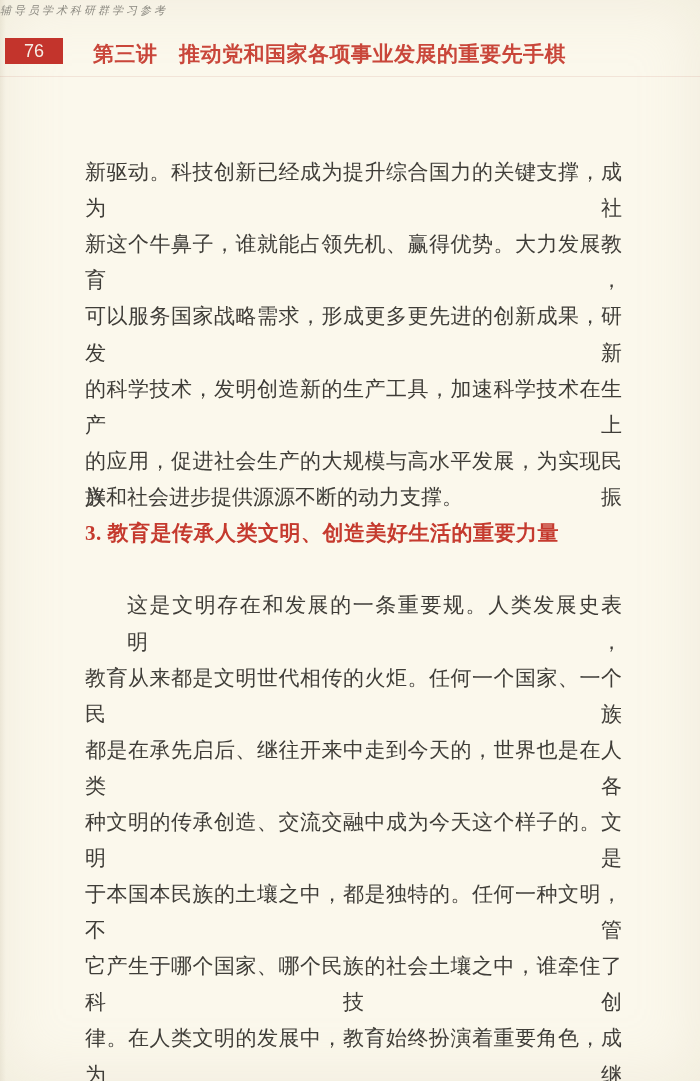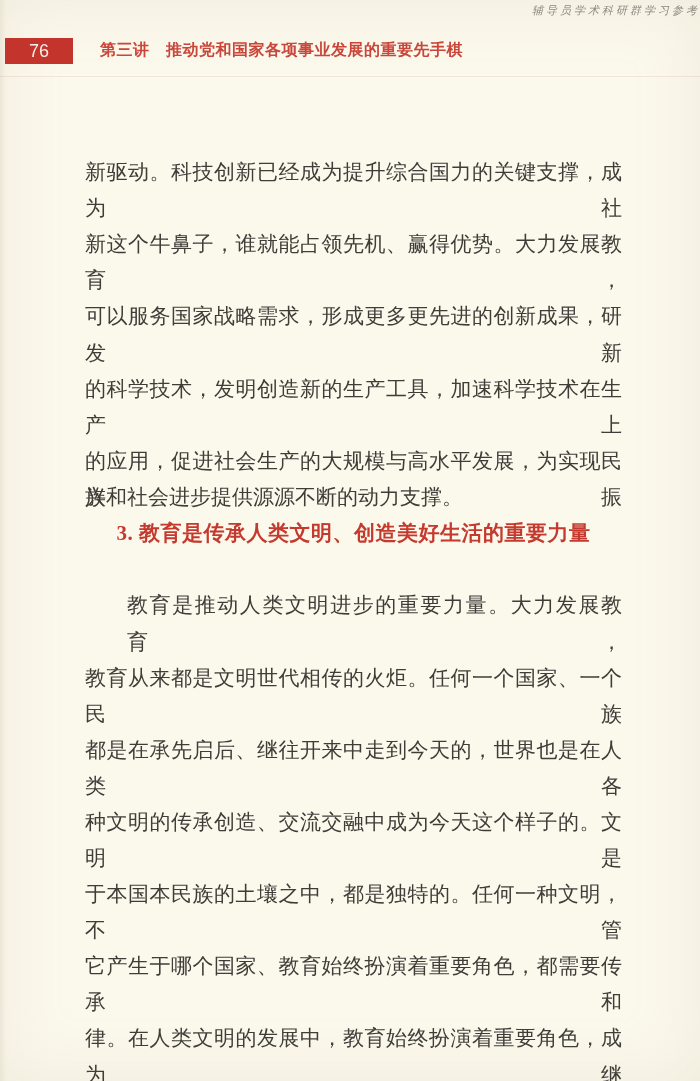--- a/index.html
+++ b/index.html
@@ -13,44 +13,44 @@
     background: #fbf8ec;
     overflow: hidden;
     font-family: "Liberation Serif", "DejaVu Serif", serif;
     box-shadow: inset 0 0 60px rgba(210,200,170,0.25);
   }
   .watermark {
     position: absolute;
     top: 3px;
     left: 0;
     width: 100%;
-    text-align: right;
+    text-align: left;
     font-size: 11px;
     font-style: italic;
     letter-spacing: 3px;
     color: #8b8980;
   }
   .page-number-badge {
     position: absolute;
     left: 5px;
     top: 38px;
-    width: 68px;
+    width: 58px;
     height: 26px;
     background: #c3342c;
     color: #f6efe6;
     font-family: "Liberation Sans", "DejaVu Sans", sans-serif;
     font-size: 18px;
     line-height: 26px;
     text-align: center;
   }
   .chapter-title {
     position: absolute;
-    left: 100px;
+    left: 93px;
     top: 40px;
-    font-size: 16px;
+    font-size: 21px;
     font-weight: bold;
     color: #c9463a;
     font-family: "Liberation Sans", "DejaVu Sans", sans-serif;
     letter-spacing: 0.5px;
   }
   .header-rule {
     position: absolute;
     left: 0;
     top: 76px;
     width: 100%;
@@ -76,21 +76,21 @@
     white-space: normal;
     text-align-last: justify;
     margin-top: 36px;
   }
   .text-line.indent {
     padding-left: 42px;
   }
   .heading-line {
     line-height: 36.2px;
     height: 36.2px;
-    text-align: center;
+    text-align: left;
     font-weight: bold;
     color: #c53a2e;
     letter-spacing: 0.5px;
   }
   .left-edge-shade {
     position: absolute;
     left: 0;
     top: 0;
     width: 6px;
     height: 100%;
@@ -112,26 +112,26 @@
   <div class="header-rule"></div>
 
   <div class="page-body">
       <div class="text-line fill">新驱动。科技创新已经成为提升综合国力的关键支撑，成为社</div>
       <div class="text-line fill">新这个牛鼻子，谁就能占领先机、赢得优势。大力发展教育，</div>
       <div class="text-line fill">可以服务国家战略需求，形成更多更先进的创新成果，研发新</div>
       <div class="text-line fill">的科学技术，发明创造新的生产工具，加速科学技术在生产上</div>
       <div class="text-line fill">的应用，促进社会生产的大规模与高水平发展，为实现民族振</div>
       <div class="text-line">兴和社会进步提供源源不断的动力支撑。</div>
       <div class="heading-line">3. 教育是传承人类文明、创造美好生活的重要力量</div>
-      <div class="text-line fill indent">教育是推动人类文明进步的重要力量。大力发展教育，</div>
+      <div class="text-line fill indent">这是文明存在和发展的一条重要规。人类发展史表明，</div>
       <div class="text-line fill">教育从来都是文明世代相传的火炬。任何一个国家、一个民族</div>
       <div class="text-line fill">都是在承先启后、继往开来中走到今天的，世界也是在人类各</div>
       <div class="text-line fill">种文明的传承创造、交流交融中成为今天这个样子的。文明是</div>
       <div class="text-line fill">于本国本民族的土壤之中，都是独特的。任何一种文明，不管</div>
-      <div class="text-line fill">它产生于哪个国家、教育始终扮演着重要角色，都需要传承和</div>
+      <div class="text-line fill">它产生于哪个国家、哪个民族的社会土壤之中，谁牵住了科技创</div>
       <div class="text-line fill">律。在人类文明的发展中，教育始终扮演着重要角色，成为继</div>
       <div class="text-line fill">承发扬民族优秀传统文化、吸收借鉴人类文明成果的重要渠</div>
       <div class="text-line fill">道。通过教育，不仅可以传承弘扬传统文化的思想精华和优秀</div>
       <div class="text-line fill">的科学技术，还可以对那些至今仍有借鉴价值的内涵和陈旧的表</div>
       <div class="text-line fill">现形式加以改造，赋予其新的时代内涵和现代化表达形式，激</div>
       <div class="text-line">活其生命力，实现文明的传承和创造，种文明的传承创造。</div>
       <div class="text-line fill">活的重要力量。美好生活是人们的普遍追求，也是人类关于生</div>
     </div>
 </div>
 

